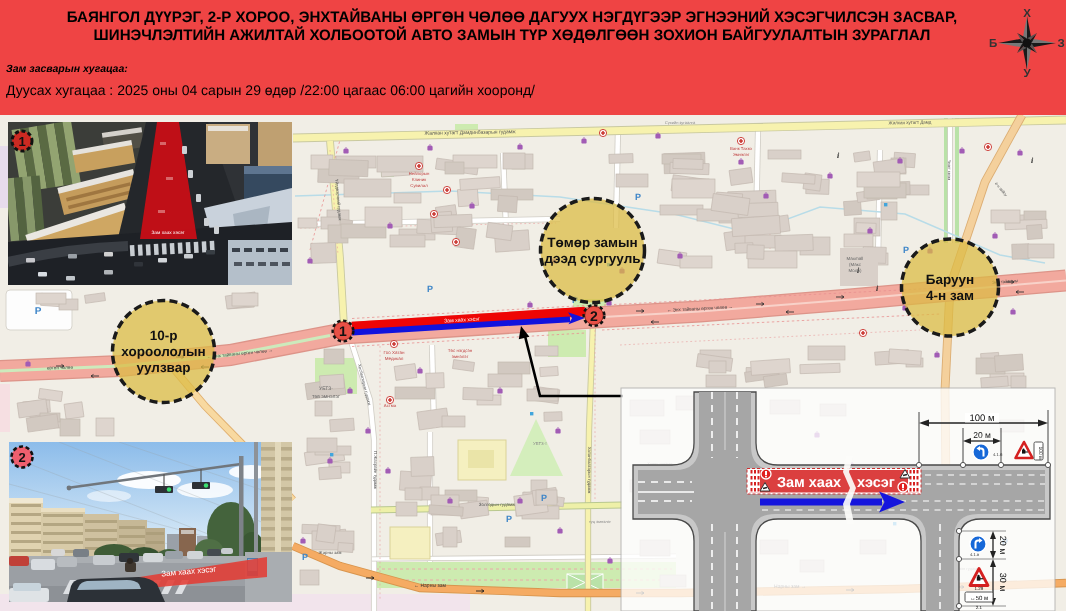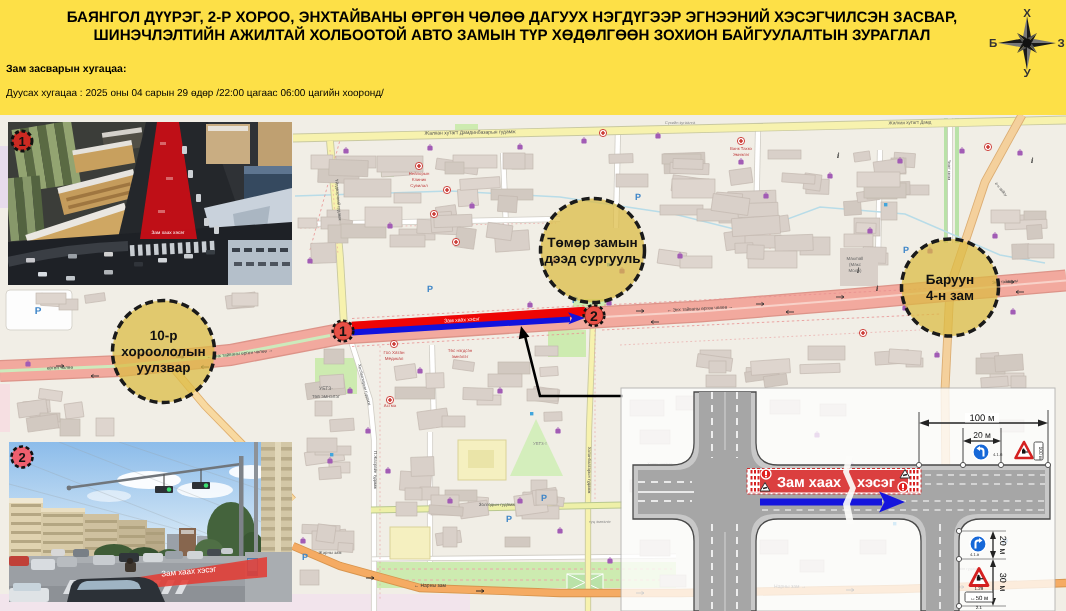--- a/index.html
+++ b/index.html
@@ -1,33 +1,33 @@
 <!DOCTYPE html>
 <html><head>
 <meta charset="utf-8">
 <style>
   html,body{margin:0;padding:0;} *{-webkit-font-smoothing:antialiased;text-rendering:geometricPrecision;}
   body{width:1066px;height:611px;overflow:hidden;background:#fff;
        font-family:"Liberation Sans",sans-serif;}
-  #page{position:relative;width:1066px;height:611px;background:#fde047;}
+  #page{position:relative;width:1066px;height:611px;background:#ef4444;}
   .abs{position:absolute;}
 </style>
 </head>
 <body>
 <div id="page">
 
 <div class="abs" style="left:0;top:9px;width:1024px;text-align:center;font-weight:bold;font-size:15.1px;line-height:18px;color:#000;">
 БАЯНГОЛ ДҮҮРЭГ, 2-Р ХОРОО, ЭНХТАЙВАНЫ ӨРГӨН ЧӨЛӨӨ ДАГУУХ НЭГДҮГЭЭР ЭГНЭЭНИЙ ХЭСЭГЧИЛСЭН ЗАСВАР,<br>
 ШИНЭЧЛЭЛТИЙН АЖИЛТАЙ ХОЛБООТОЙ АВТО ЗАМЫН ТҮР ХӨДӨЛГӨӨН ЗОХИОН БАЙГУУЛАЛТЫН ЗУРАГЛАЛ
 </div>
 
-<div class="abs" style="left:6px;top:63px;font-weight:bold;font-size:10.5px;color:#000;">Зам засварын хугацаа:</div>
-
-
-<div class="abs" style="left:6px;top:88px;font-size:10px;color:#000;">Дуусах хугацаа : 2025 оны 04 сарын 29 өдөр /22:00 цагаас 06:00 цагийн хооронд/</div>
+<div class="abs" style="left:6px;top:63px;font-weight:bold;font-size:10.5px;color:#000;font-style:italic;">Зам засварын хугацаа:</div>
+
+
+<div class="abs" style="left:6px;top:82px;font-size:14px;color:#000;">Дуусах хугацаа : 2025 оны 04 сарын 29 өдөр /22:00 цагаас 06:00 цагийн хооронд/</div>
 
 <svg class="abs" style="left:985px;top:4px;" width="80" height="80" viewBox="0 0 80 80">
   <g transform="translate(42,39)">
     <g id="star">
       <path d="M0,-27 L4,-6 L0,0 Z" fill="#1a1a1a"></path>
           <path d="M0,-27 L-4,-6 L0,0 Z" fill="#777"></path>
       <path d="M0,27 L-4,6 L0,0 Z" fill="#1a1a1a"></path>
           <path d="M0,27 L4,6 L0,0 Z" fill="#777"></path>
       <path d="M-29,0 L-7,-4 L0,0 Z" fill="#1a1a1a"></path>
           <path d="M-29,0 L-7,4 L0,0 Z" fill="#777"></path>

